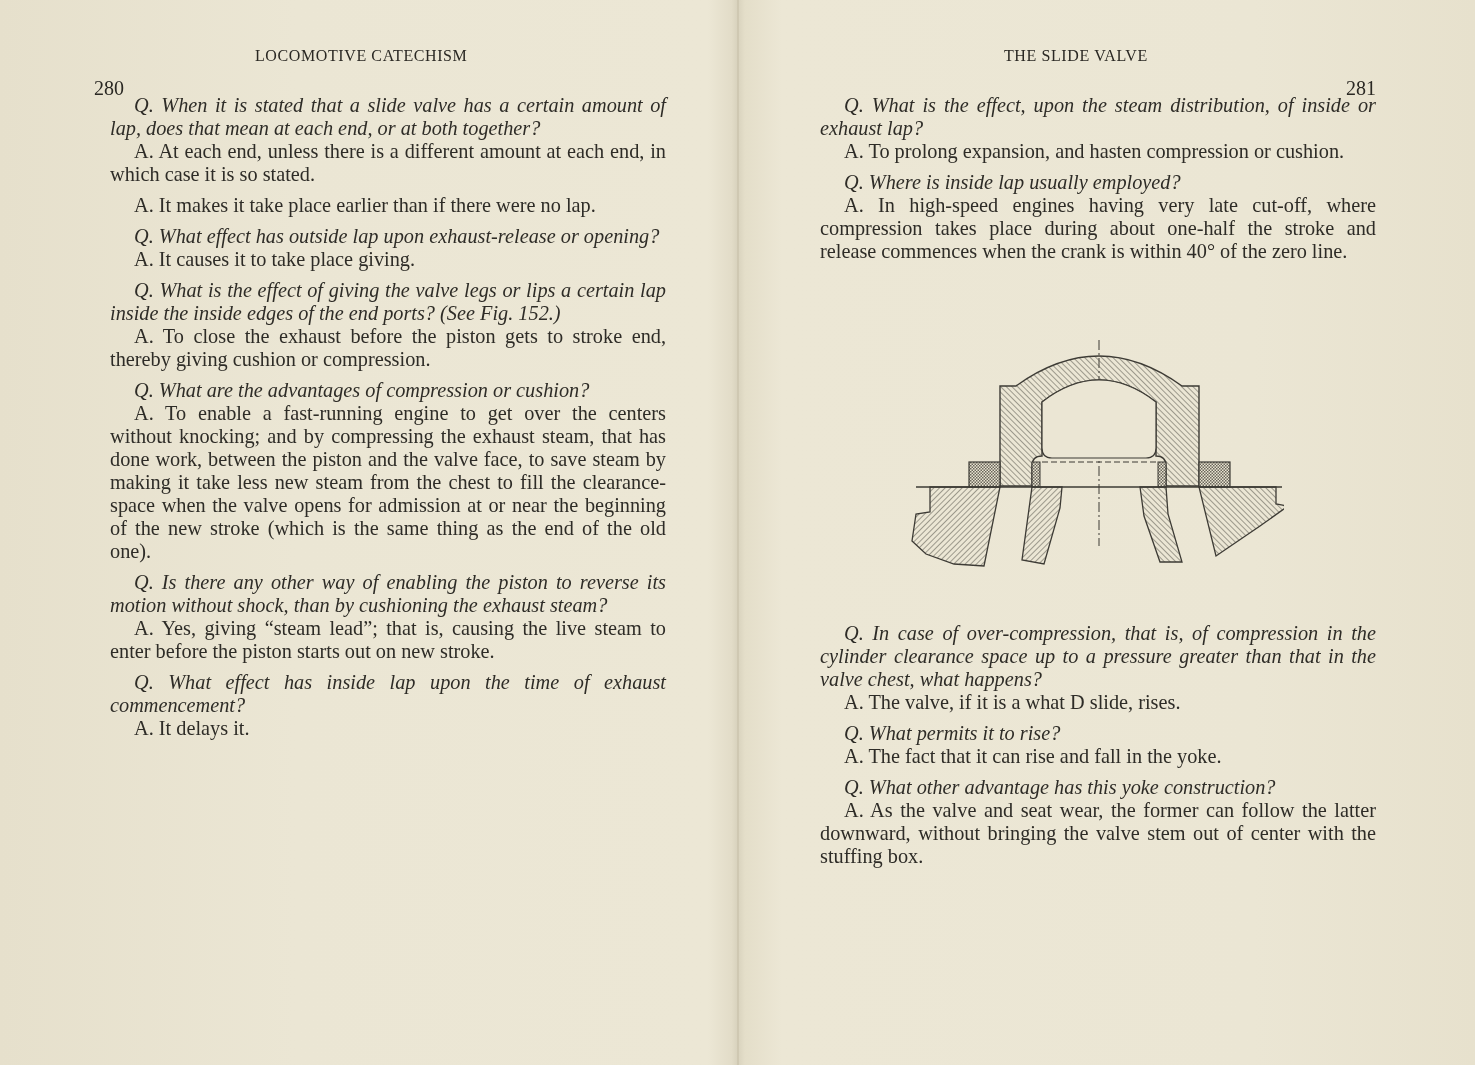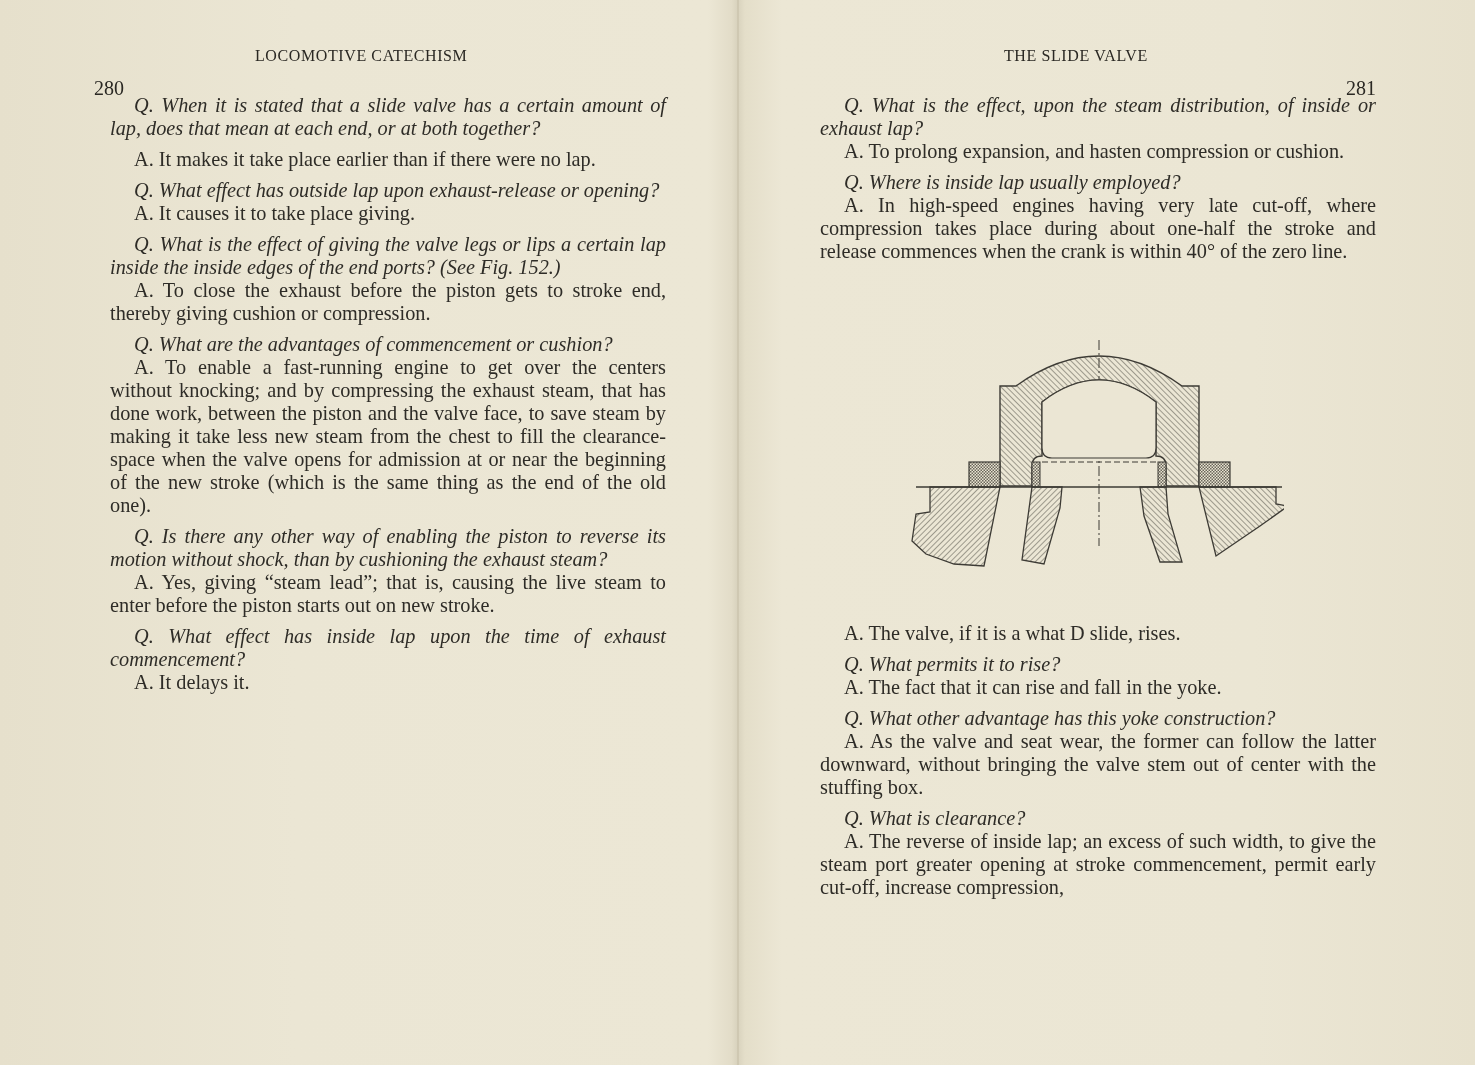--- a/index.html
+++ b/index.html
@@ -66,34 +66,35 @@
   <div class="gutter"></div>
 
   <div class="page left">
     <div class="running-head">
       <span class="folio">280</span>
       <span class="head-title">LOCOMOTIVE CATECHISM</span>
     </div>
     <div class="body">
       <div class="qa">
         <p class="q">Q. When it is stated that a slide valve has a certain amount of lap, does that mean at each end, or at both together?</p>
+        <p class="a">A. At each end, unless there is a different amount at each end, in which case it is so stated.</p>
       </div>
       <div class="qa">
         <p class="a">A. It makes it take place earlier than if there were no lap.</p>
       </div>
       <div class="qa">
         <p class="q">Q. What effect has outside lap upon exhaust-release or opening?</p>
         <p class="a">A. It causes it to take place giving.</p>
       </div>
       <div class="qa">
         <p class="q">Q. What is the effect of giving the valve legs or lips a certain lap inside the inside edges of the end ports? (See Fig. 152.)</p>
         <p class="a">A. To close the exhaust before the piston gets to stroke end, thereby giving cushion or compression.</p>
       </div>
       <div class="qa">
-        <p class="q">Q. What are the advantages of commencement or cushion?</p>
+        <p class="q">Q. What are the advantages of compression or cushion?</p>
         <p class="a">A. To enable a fast-running engine to get over the centers without knocking; and by compressing the exhaust steam, that has done work, between the piston and the valve face, to save steam by making it take less new steam from the chest to fill the clearance-space when the valve opens for admission at or near the beginning of the new stroke (which is the same thing as the end of the old one).</p>
       </div>
       <div class="qa">
         <p class="q">Q. Is there any other way of enabling the piston to reverse its motion without shock, than by cushioning the exhaust steam?</p>
         <p class="a">A. Yes, giving “steam lead”; that is, causing the live steam to enter before the piston starts out on new stroke.</p>
       </div>
       <div class="qa">
         <p class="q">Q. What effect has inside lap upon the time of exhaust commencement?</p>
         <p class="a">A. It delays it.</p>
       </div>
@@ -150,29 +151,26 @@
 
         <path d="M26,151 L96,151 L80,230 L50,228 L22,218 L8,205 L12,178 L26,176 Z" fill="url(#hatchL)" stroke="#3d3b35" stroke-width="1.3"></path>
         <path d="M128,151 L158,151 L156,172 L140,228 L118,224 Z" fill="url(#hatchL)" stroke="#3d3b35" stroke-width="1.3"></path>
         <path d="M236,151 L262,151 L264,178 L278,226 L256,226 L240,180 Z" fill="url(#hatchR)" stroke="#3d3b35" stroke-width="1.3"></path>
         <path d="M295,151 L372,151 L372,168 L384,170 L356,190 L312,220 Z" fill="url(#hatchR)" stroke="#3d3b35" stroke-width="1.3"></path>
       </svg>
     </div>
 
     <div class="body lower">
       <div class="qa">
+        <p class="q">Q. In case of over-compression, that is, of compression in the cylinder clearance space up to a pressure greater than that in the valve chest, what happens?</p>
         <p class="a">A. The valve, if it is a what D slide, rises.</p>
       </div>
       <div class="qa">
         <p class="q">Q. What permits it to rise?</p>
         <p class="a">A. The fact that it can rise and fall in the yoke.</p>
       </div>
       <div class="qa">
         <p class="q">Q. What other advantage has this yoke construction?</p>
         <p class="a">A. As the valve and seat wear, the former can follow the latter downward, without bringing the valve stem out of center with the stuffing box.</p>
       </div>
-      <div class="qa">
-        <p class="q">Q. What is clearance?</p>
-        <p class="a">A. The reverse of inside lap; an excess of such width, to give the steam port greater opening at stroke commencement, permit early cut-off, increase compression,</p>
-      </div>
     </div>
   </div>
 </div>
 
 </body></html>

